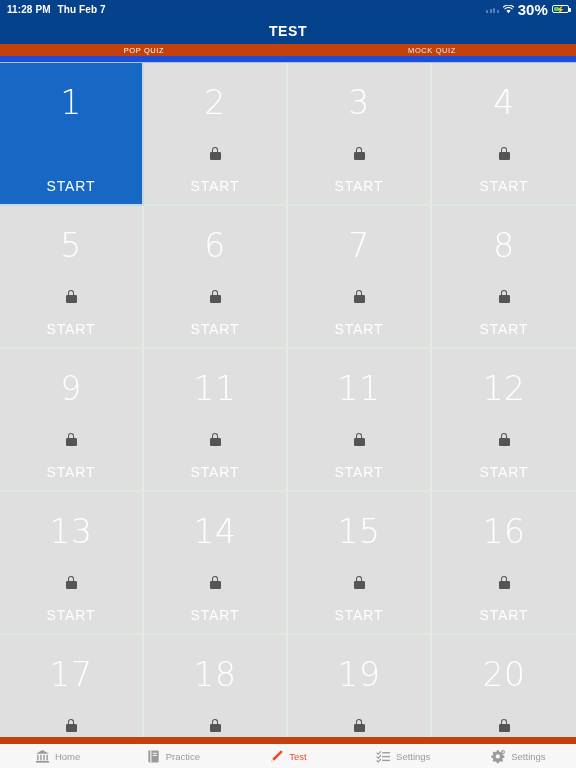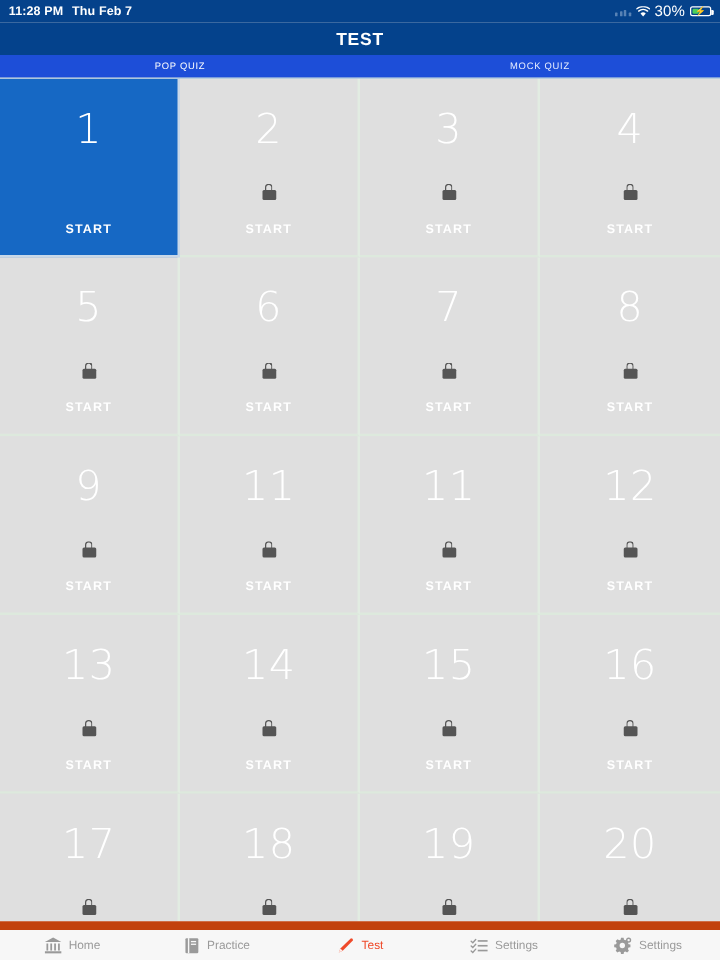--- a/index.html
+++ b/index.html
@@ -25,21 +25,21 @@
   }
   .sb-left { display:flex; align-items:center; gap:7px; }
   .sb-right { margin-left:auto; display:flex; align-items:center; gap:4px; }
   .sb-dots { display:flex; align-items:flex-end; gap:1.5px; height:7px; opacity:.55; }
   .sb-dots i { display:block; width:2px; background:#9db8d8; border-radius:.5px; }
   .sb-dots i:nth-child(1){height:3px}
   .sb-dots i:nth-child(2){height:4px}
   .sb-dots i:nth-child(3){height:5px}
   .sb-dots i:nth-child(4){height:3px}
   .wifi { width:11px; height:9px; position:relative; }
-  .batt-pct { font-size:12px; font-weight:normal; }
+  .batt-pct { font-size:15px; font-weight:bold; }
   .batt { position:relative; width:17px; height:8.5px; border:1px solid #ffffff; border-radius:2px; }
   .batt::after { content:""; position:absolute; right:-3px; top:2.2px; width:1.6px; height:4px; background:#fff; border-radius:0 1px 1px 0; }
   .batt-fill { position:absolute; left:1px; top:1px; bottom:1px; width:60%; background:#4cd05a; border-radius:1px; }
   .batt-bolt { position:absolute; left:0; right:0; top:0; bottom:0; display:flex; align-items:center; justify-content:center;
                font-size:7px; color:#ffffff; line-height:1; }
 
   
   .navbar {
     height:26px;
     background:#04428c;
@@ -49,24 +49,24 @@
   .navbar .title {
     color:#ffffff;
     font-size:14px;
     font-weight:bold;
     letter-spacing:0.6px;
   }
 
   
   .tabbar {
     height:18px;
-    background:#1d4ed8;
+    background:#c2410c;
     display:flex;
     flex:0 0 18px;
-    border-bottom:1px solid #1d4ed8;
+    border-bottom:6px solid #1d4ed8;
   }
   .tabbar .tab {
     flex:1 1 50%;
     display:flex; align-items:center; justify-content:center;
     color:#e8eeff;
     font-size:7.5px;
     letter-spacing:0.6px;
     font-weight:normal;
   }
   .tabbar .tab.active { color:#ffffff; }
@@ -118,24 +118,24 @@
     border-radius:3.2px 3.2px 0 0;
   }
   .cell .lock .body {
     position:absolute; bottom:0; left:0;
     width:11px; height:8px;
     background:#555555;
     border-radius:1.2px;
   }
   .cell .start {
     margin-top:18px;
-    font-size:10px;
+    font-size:14px;
     letter-spacing:0.9px;
     color:#ffffff;
-    font-weight:bold;
+    font-weight:normal;
   }
   .cell.active {
     background:#1668c4;
     border-right:2px solid #c8d8e8;
     border-bottom:2px solid #c8d8e8;
   }
   .cell.active .num { color:#ffffff; }
   .cell.active .start { color:#ffffff; }
   .cell.active .spacer-lock { display:block; width:11px; height:13px; margin-top:28px; }
   .spacer-lock { display:none; }

